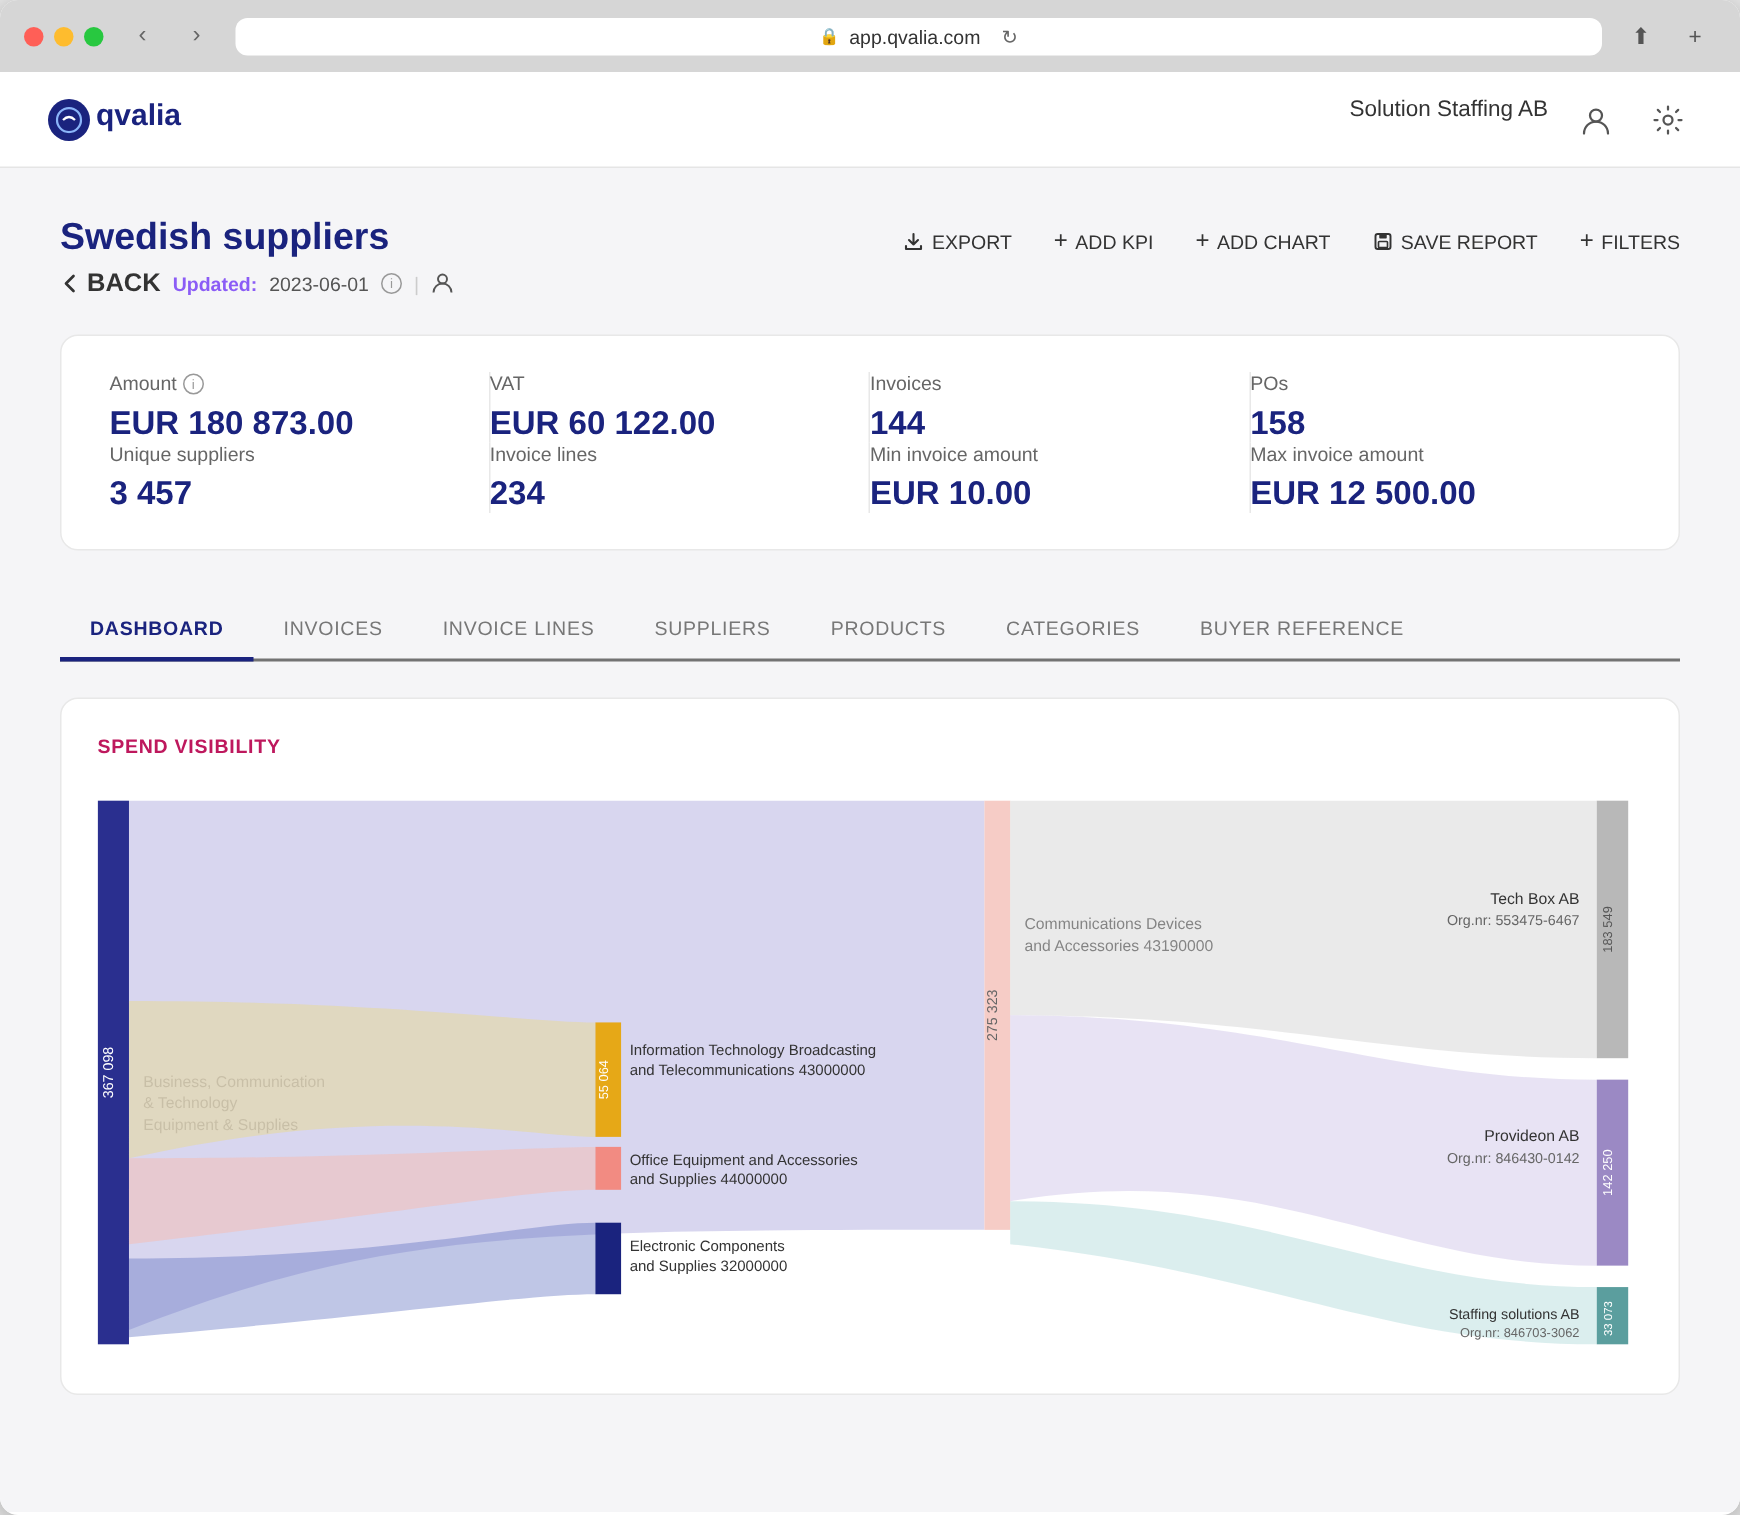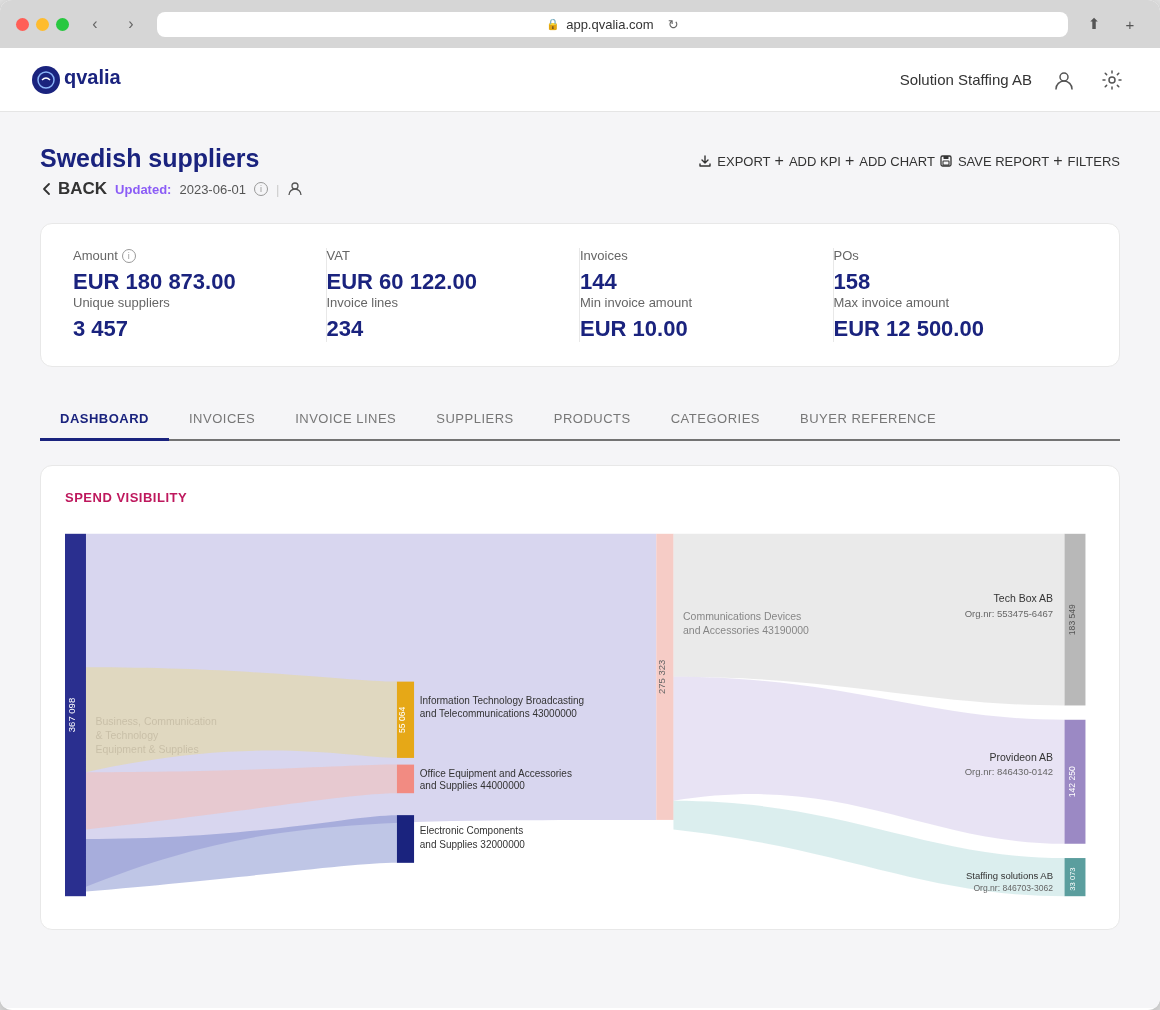--- a/index.html
+++ b/index.html
@@ -123,21 +123,21 @@
       font-size: 12px;
       font-weight: bold;
     }
     .logo-text {
       font-size: 20px;
       font-weight: 600;
       color: #1a237e;
     }
     .top-nav-right {
       display: flex;
-      align-items: center;
+      align-items: flex-start;
       gap: 16px;
     }
     .company-name {
       font-size: 15px;
       color: #333;
     }
     .nav-icon-btn {
       width: 32px;
       height: 32px;
       background: none;
@@ -160,21 +160,21 @@
       margin-bottom: 4px;
     }
     .page-title {
       font-size: 25px;
       font-weight: 700;
       color: #1a237e;
     }
     .header-actions {
       display: flex;
       align-items: center;
-      gap: 4px;
+      gap: 28px;
       margin-top: 8px;
     }
     .header-action-btn {
       background: none;
       border: none;
       cursor: pointer;
       font-size: 13px;
       color: #333;
       display: flex;
       align-items: center;

